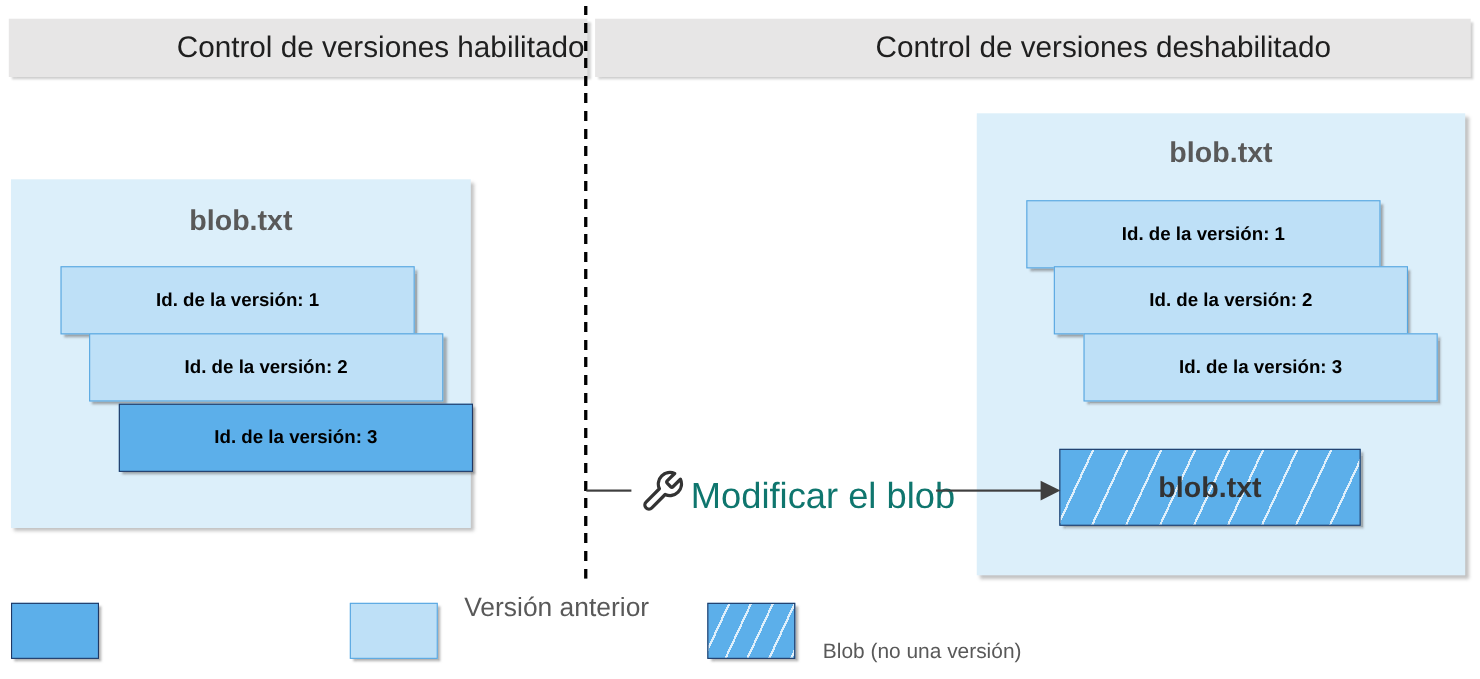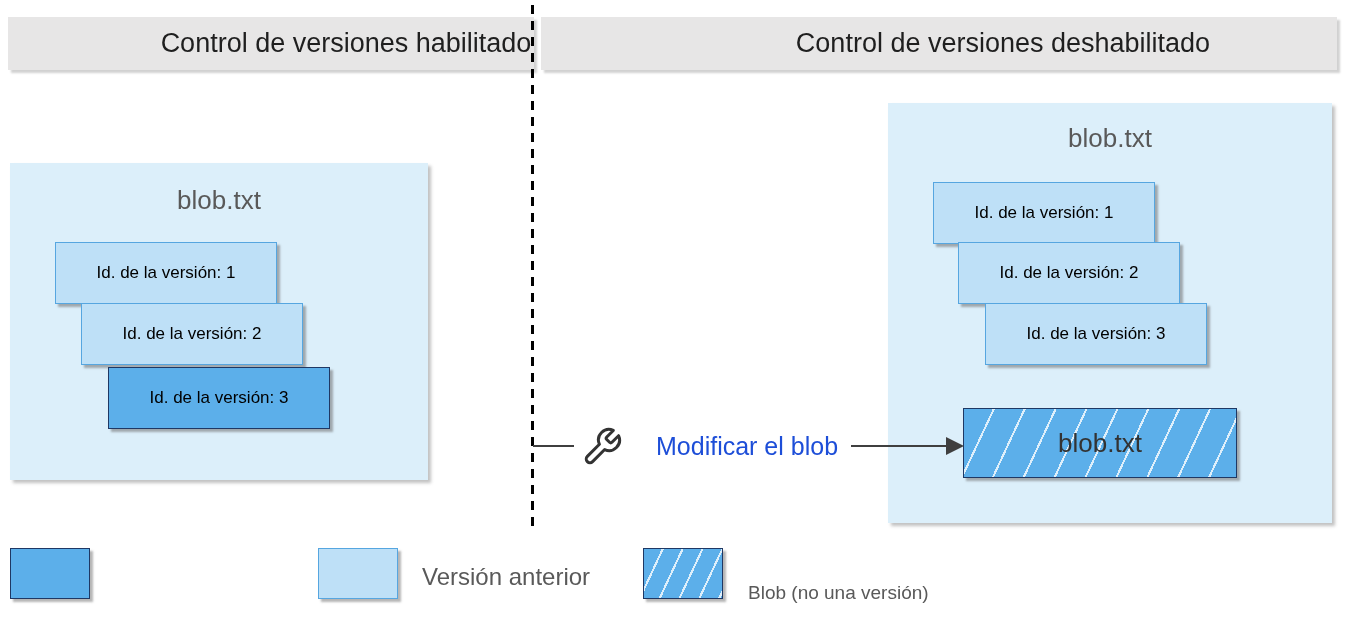--- a/index.html
+++ b/index.html
@@ -23,34 +23,35 @@
   
   .divider {
     position:absolute; left:531px; top:5px; width:3px; height:521px;
     background:repeating-linear-gradient(to bottom, #000 0 9px, transparent 9px 16px);
   }
 
   
   .panel {
     position:absolute; background:var(--panel-bg,#dcEFfa);
     box-shadow:3px 3px 3px rgba(120,120,120,.45);
+    font-weight:bold;
   }
   .panel-left  { left:10px;  top:163px; width:418px; height:317px; }
   .panel-right { left:888px; top:103px; width:444px; height:420px; }
 
   .panel-title {
     position:absolute; left:0; width:100%; text-align:center;
     font-size:26px; color:var(--gray-text,#595959);
   }
   .panel-left  .panel-title { top:22px; }
   .panel-right .panel-title { top:20px; }
 
   
   .vcard {
-    position:absolute; width:222px; height:62px;
+    position:absolute; width:322px; height:62px;
     background:var(--previous-fill,#bee0f7);
     border:1px solid var(--previous-border,#56a6e0);
     box-shadow:3px 3px 2px rgba(110,110,110,.55);
     display:flex; align-items:center; justify-content:center;
     font-size:17px; color:#000;
   }
   .vcard.current {
     background:var(--current-fill,#5cafea);
     border:1px solid var(--current-border,#1f3864);
   }
@@ -70,21 +71,21 @@
     border:1px solid var(--current-border,#1f3864);
     box-shadow:3px 3px 2px rgba(110,110,110,.55);
     display:flex; align-items:center; justify-content:center;
     font-size:26px; color:#333;
   }
 
   
   .conn-line  { position:absolute; left:533px; top:445px; width:41px; height:2px; background:var(--line,#3f3f3f); }
   .wrench     { position:absolute; left:581px; top:426px; width:42px; height:42px; }
   .wrench svg { width:100%; height:100%; }
-  .action-label { position:absolute; left:656px; top:432px; font-size:25px; color:#1d4ed8; white-space:nowrap; }
+  .action-label { position:absolute; left:628px; top:432px; font-size:33px; color:#0f766e; white-space:nowrap; }
   .arrow-line { position:absolute; left:851px; top:445px; width:97px; height:2px; background:var(--line,#3f3f3f); }
   .arrow-head {
     position:absolute; left:946px; top:437px; width:0; height:0;
     border-top:9px solid transparent; border-bottom:9px solid transparent;
     border-left:18px solid var(--line,#3f3f3f);
   }
 
   
   .swatch {
     position:absolute; top:548px; width:80px; height:51px;
@@ -94,21 +95,21 @@
   .sw-previous { left:318px; background:var(--previous-fill,#bee0f7); border:1px solid var(--previous-border,#56a6e0); }
   .sw-blob {
     left:643px;
     background-color:var(--current-fill,#5cafea);
     background-image:repeating-linear-gradient(115deg,
       transparent 0 16px, rgba(255,255,255,.8) 16px 18px);
     border:1px solid var(--current-border,#1f3864);
   }
   .legend-label { position:absolute; color:var(--gray-text,#595959); white-space:nowrap; }
   .ll-current  { left:114px; top:561px; font-size:24px; }
-  .ll-previous { left:422px; top:563px; font-size:24px; }
+  .ll-previous { left:422px; top:539px; font-size:24px; }
   .ll-blob     { left:748px; top:582px; font-size:19px; }
 </style>
 </head>
 <body>
 
 <div id="diagram">
 
   <div class="hdr hdr-left">Control de versiones habilitado</div>
   <div class="hdr hdr-right">Control de versiones deshabilitado</div>
 

